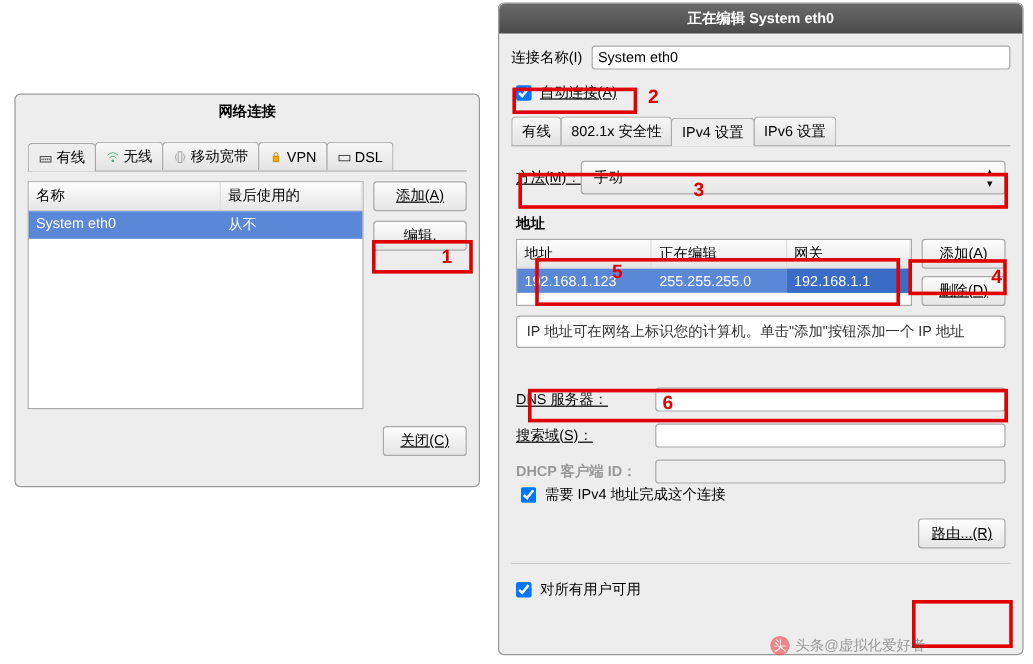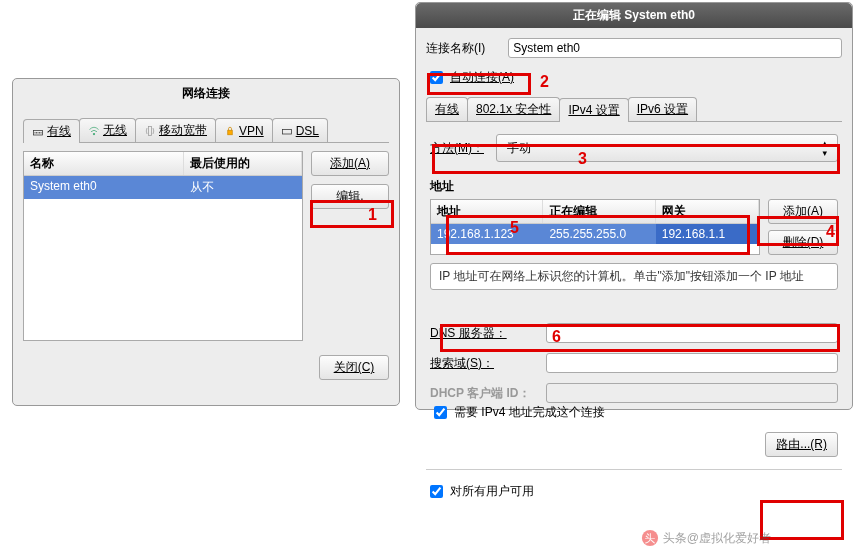--- a/index.html
+++ b/index.html
@@ -1,23 +1,23 @@
 <!DOCTYPE html>
 <html><head>
 <meta charset="utf-8">
 <style>
   * { box-sizing: border-box; font-family: sans-serif; font-size: 12px; }
   body { margin: 0; background: #fff; width: 861px; height: 553px; position: relative; }
   .window { position: absolute; background: #ededed; border: 1px solid #999; border-radius: 5px; }
   .titlebar { background: linear-gradient(#6a6a6a,#4a4a4a); color: #fff; font-weight: bold; text-align: center; padding: 4px 0; border-radius: 5px 5px 0 0; }
   .btn { background: linear-gradient(#fdfdfd,#e5e5e5); border: 1px solid #aaa; border-radius: 3px; padding: 3px 10px; cursor: pointer; display: inline-block; min-width: 70px; text-align: center; }
-  .tabs { display: flex; border-bottom: 1px solid #aaa; text-decoration: underline; }
+  .tabs { display: flex; border-bottom: 1px solid #aaa; }
   .tab { background: linear-gradient(#f7f7f7,#e3e3e3); border: 1px solid #aaa; border-bottom: none; padding: 3px 8px; margin-right: -1px; border-radius: 4px 4px 0 0; cursor: pointer; display: flex; align-items: center; gap: 3px; }
   .tab.active { background: #ededed; position: relative; top: 1px; }
-  .listhdr { background: linear-gradient(#fdfdfd,#e6e6e6); border-bottom: 1px solid #ccc; display: flex; font-weight: bold; }
+  .listhdr { background: linear-gradient(#fdfdfd,#e6e6e6); border-bottom: 1px solid #ccc; display: flex; font-weight: normal; }
   .listhdr > div { padding: 3px 6px; border-right: 1px solid #ddd; }
   .listrow { display: flex; }
   .listrow.sel { background: #5a87d6; color: #fff; }
   .listrow > div { padding: 3px 6px; }
   .input { background: #fff; border: 1px solid #aaa; border-radius: 3px; padding: 2px 4px; }
   .ul { text-decoration: underline; }
   .redbox { position: absolute; border: 3px solid #e00000; pointer-events: none; }
   .rednum { position: absolute; color: #e00000; font-weight: bold; font-size: 16px; pointer-events: none; }
   .icon { width: 12px; height: 12px; display: inline-block; }
   .watermark { position: absolute; bottom: 6px; right: 90px; opacity: 0.55; font-size: 14px; color: #555; display: flex; align-items: center; gap: 4px; }
@@ -79,41 +79,41 @@
         <div class="btn"><span class="ul">添加(A)</span></div>
         <div class="btn">编辑.</div>
       </div>
     </div>
     <div style="text-align:right; margin-top:14px;">
       <div class="btn"><span class="ul">关闭(C)</span></div>
     </div>
   </div>
 </div>
 
-<div class="window" style="left:415px; top:2px; width:438px; height:408px;">
+<div class="window" style="left:415px; top:2px; width:438px; height:544px;">
   <div class="titlebar">正在编辑 System eth0</div>
   <div style="padding:10px;">
-    <div style="display:flex; align-items:center; gap:23px;">
+    <div style="display:flex; align-items:center; gap:8px;">
       <span>连接名称(I)</span>
       <input class="input" style="flex: 1 1 0%;" value="System eth0">
     </div>
     <div style="margin:10px 0;">
       <label style="display:inline-flex; align-items:center; gap:4px;">
         <input type="checkbox" checked="" style="">
           <span class="ul">自动连接(A)</span>
       </label>
     </div>
     <div class="tabs">
       <div class="tab">有线</div>
       <div class="tab">802.1x 安全性</div>
       <div class="tab active">IPv4 设置</div>
       <div class="tab">IPv6 设置</div>
     </div>
     <div style="padding:12px 4px 0 4px;">
-      <div style="display:flex; align-items:center; gap:12px;">
+      <div style="display:flex; align-items:center; gap:0;">
         <span><span class="ul">方法(M)：</span></span>
         <div class="btn" style="flex:1; text-align:left; display:flex; justify-content:space-between; align-items:center;">
           <span>手动</span>
           <span style="font-size:9px;">▴<br>▾</span>
         </div>
       </div>
 
       <div style="margin-top:16px; font-weight:bold;">地址</div>
       <div style="display:flex; gap:8px; margin-top:4px;">
         <div style="flex:1; background:#fff; border:1px solid #aaa;">

